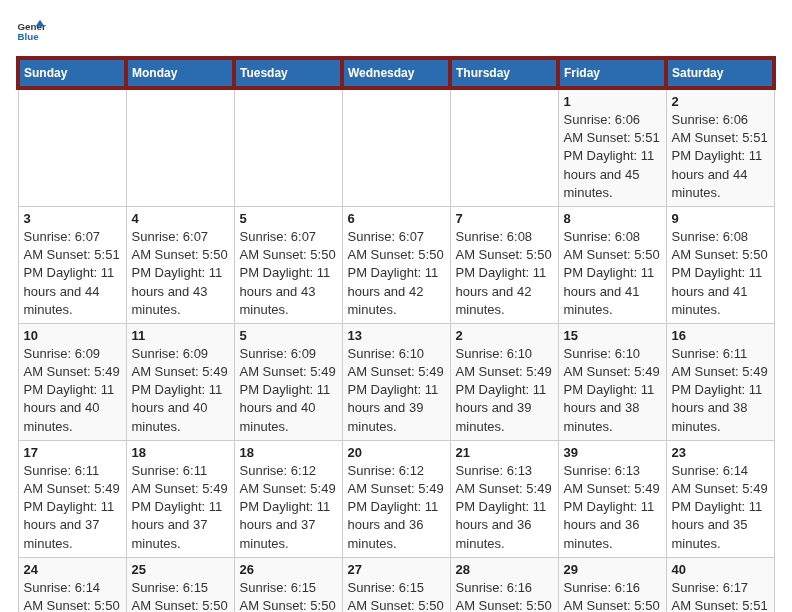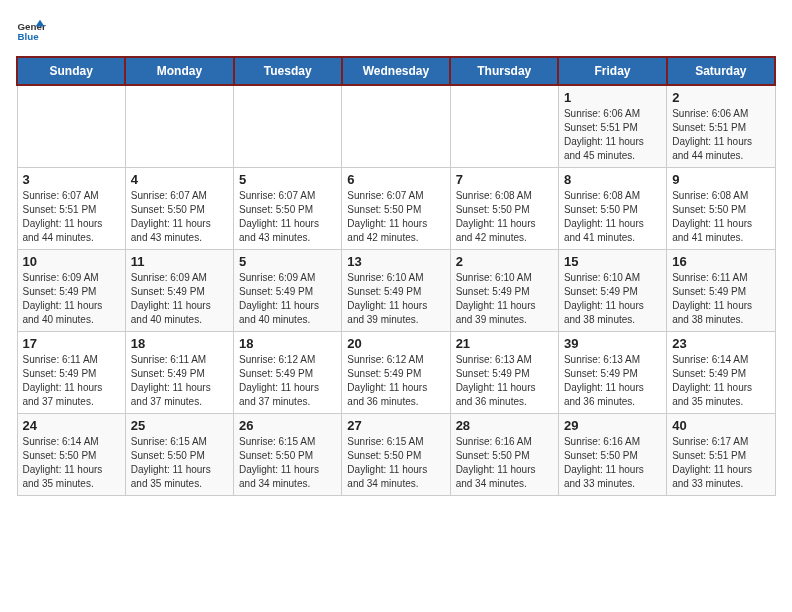--- a/index.html
+++ b/index.html
@@ -41,22 +41,22 @@
       width: 100%;
       border-collapse: collapse;
       table-layout: fixed;
     }
     thead tr th {
       background-color: #2b6cb0;
       color: #fff;
       font-size: 12px;
       font-weight: bold;
       padding: 6px 4px;
-      text-align: center;
-      border: 2px solid #7f1d1d;
+      text-align: left;
+      border: 4px solid #7f1d1d;
     }
     tbody tr td {
       border: 1px solid #ccc;
       vertical-align: top;
       padding: 4px 5px;
       font-size: 10px;
       color: #333;
       height: 80px;
       background: #fff;
     }
@@ -64,21 +64,21 @@
       background: #f9f9f9;
     }
     .day-num {
       font-size: 13px;
       font-weight: bold;
       color: #222;
       display: block;
       margin-bottom: 2px;
     }
     .cell-info {
-      font-size: 10px;
+      font-size: 13px;
       line-height: 1.4;
       color: #333;
     }
     .empty { background: #fff !important; }
   </style>
 </head>
 <body>
 
 <div class="header">
   <div class="logo">

